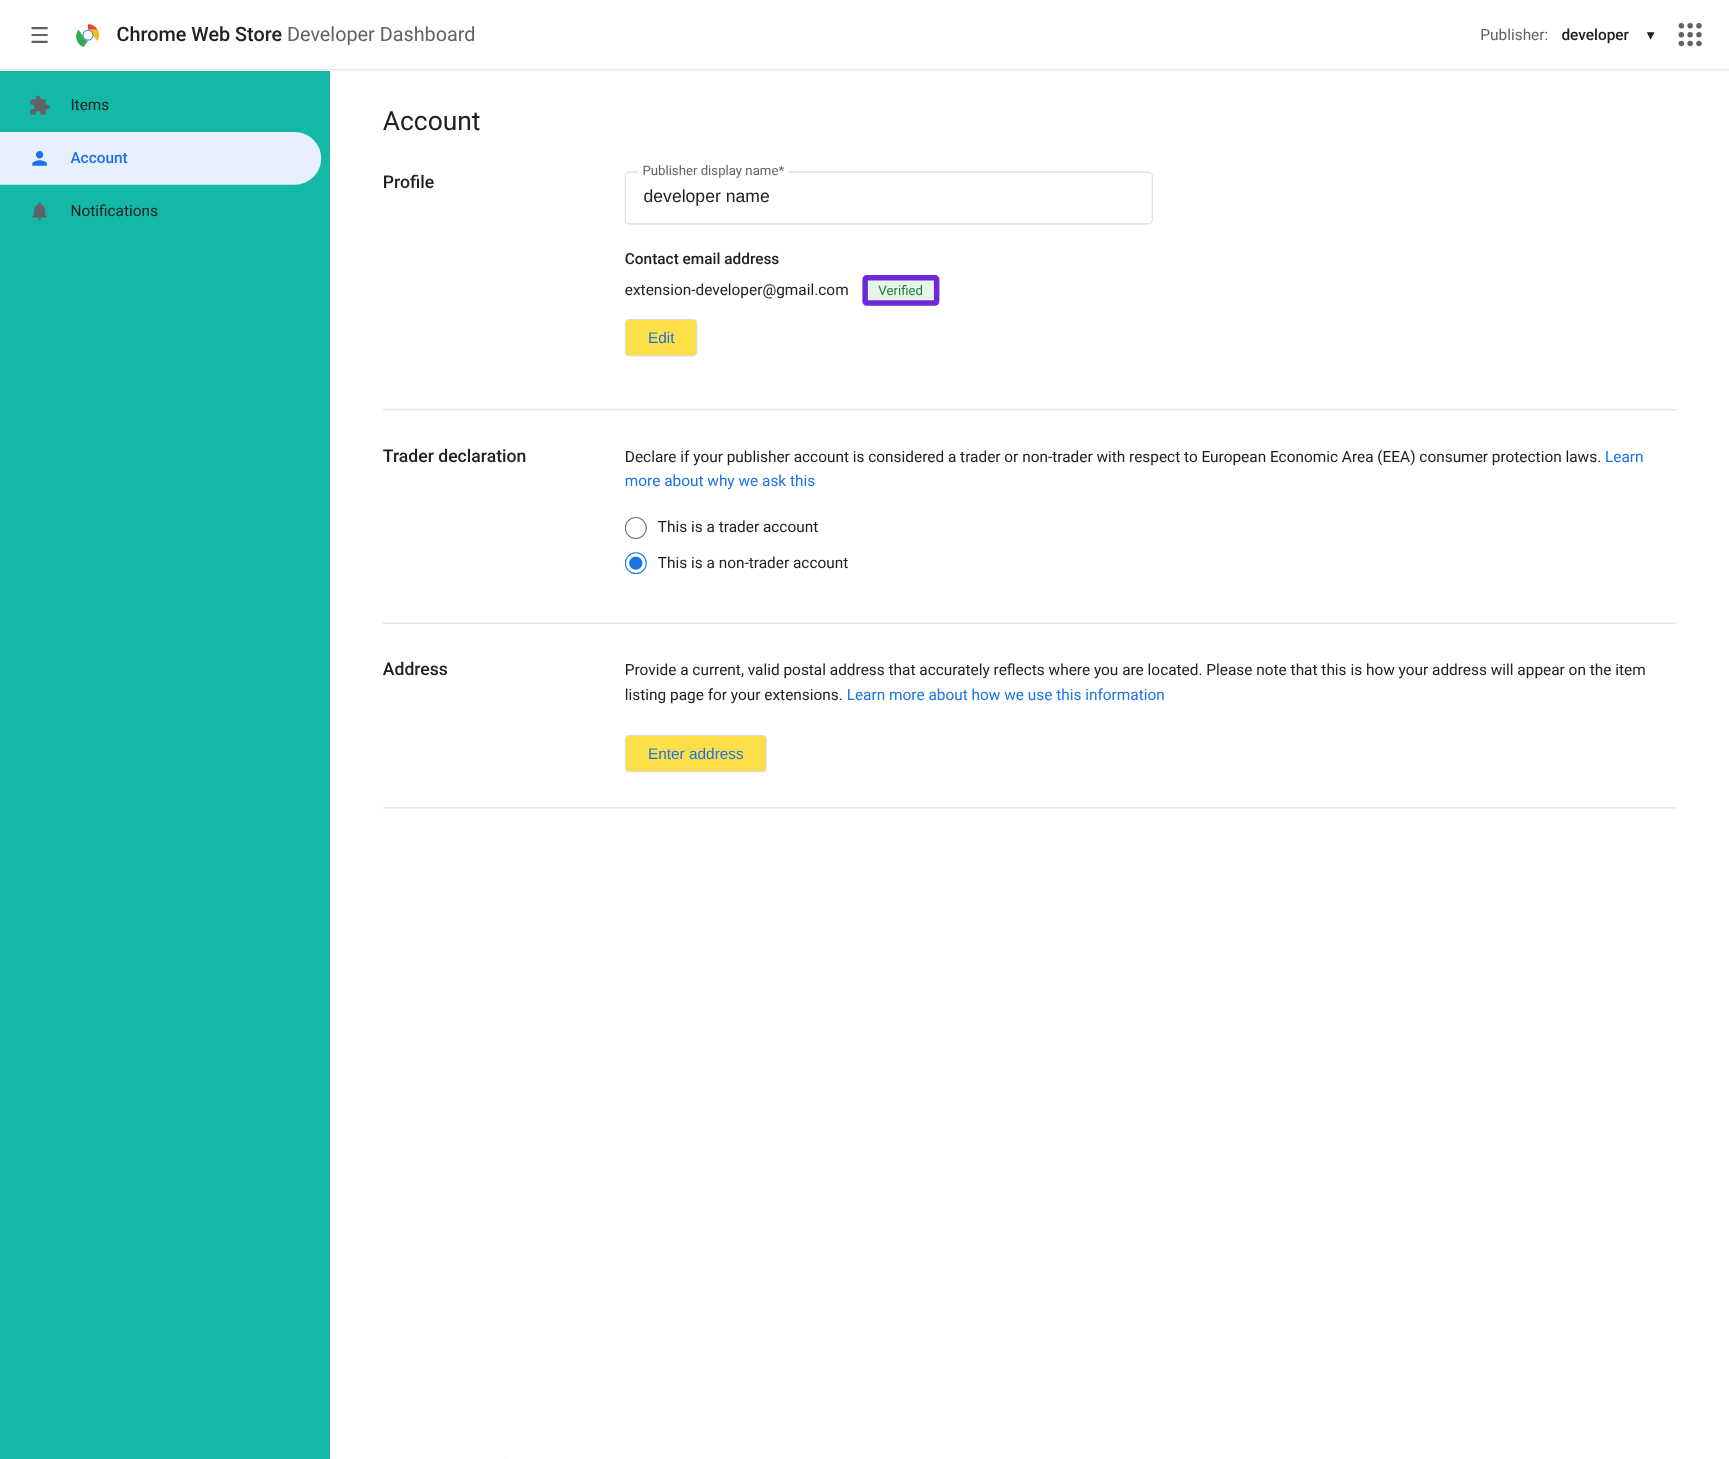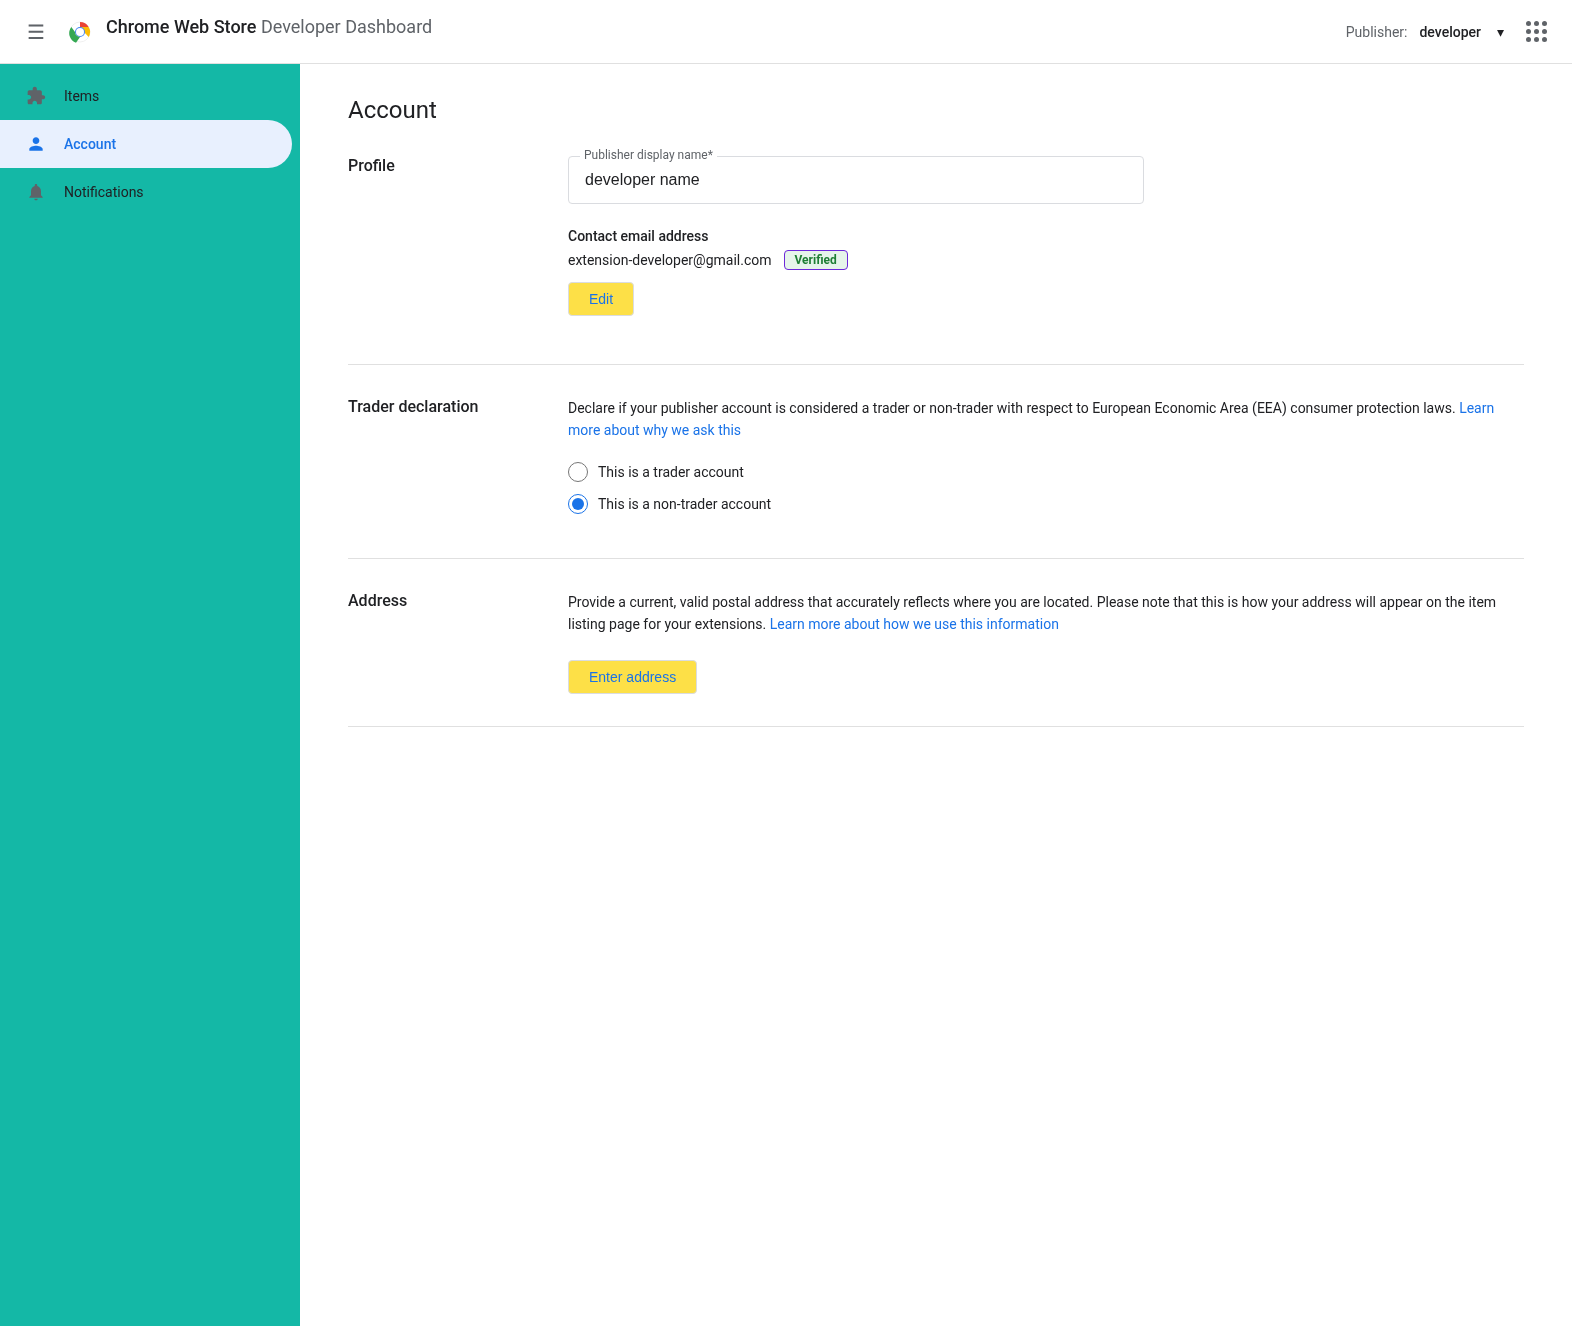--- a/index.html
+++ b/index.html
@@ -19,21 +19,21 @@
     }
     .header-menu-icon {
       width: 40px; height: 40px;
       display: flex; align-items: center; justify-content: center;
       cursor: pointer; border-radius: 50%;
       color: #5f6368;
       font-size: 20px;
       margin-right: 8px;
     }
     .header-logo {
-      display: flex; gap: 10px;
+      display: flex; align-items: center; gap: 10px;
       margin-right: 0;
     }
     .header-title {
       font-size: 18px;
       color: #202124;
       font-weight: 400;
     }
     .header-title strong {
       font-weight: 500;
     }
@@ -142,21 +142,21 @@
       color: #202124;
     }
 
     .section-content {
       flex: 1;
     }
 
     
     .text-field {
       position: relative;
-      width: 576px;
+      width: 480px;
       margin-bottom: 24px;
     }
     .text-field input {
       width: 100%;
       padding: 14px 16px;
       border: 1px solid #dadce0;
       border-radius: 4px;
       font-size: 16px;
       color: #202124;
       outline: none;
@@ -187,25 +187,25 @@
       gap: 12px;
       margin-bottom: 12px;
     }
     .email-text {
       font-size: 14px;
       color: #202124;
     }
     .verified-badge {
       background: #e6f4ea;
       color: #1e7e34;
-      border: 1px solid #6d28d9;
+      border: 5px solid #6d28d9;
       border-radius: 4px;
       padding: 2px 10px;
       font-size: 12px;
-      font-weight: 700;
+      font-weight: 400;
     }
     .btn-outline {
       border: 1px solid #dadce0;
       background: #fde047;
       color: #1a73e8;
       padding: 8px 20px;
       border-radius: 4px;
       font-size: 14px;
       font-weight: 500;
       cursor: pointer;

